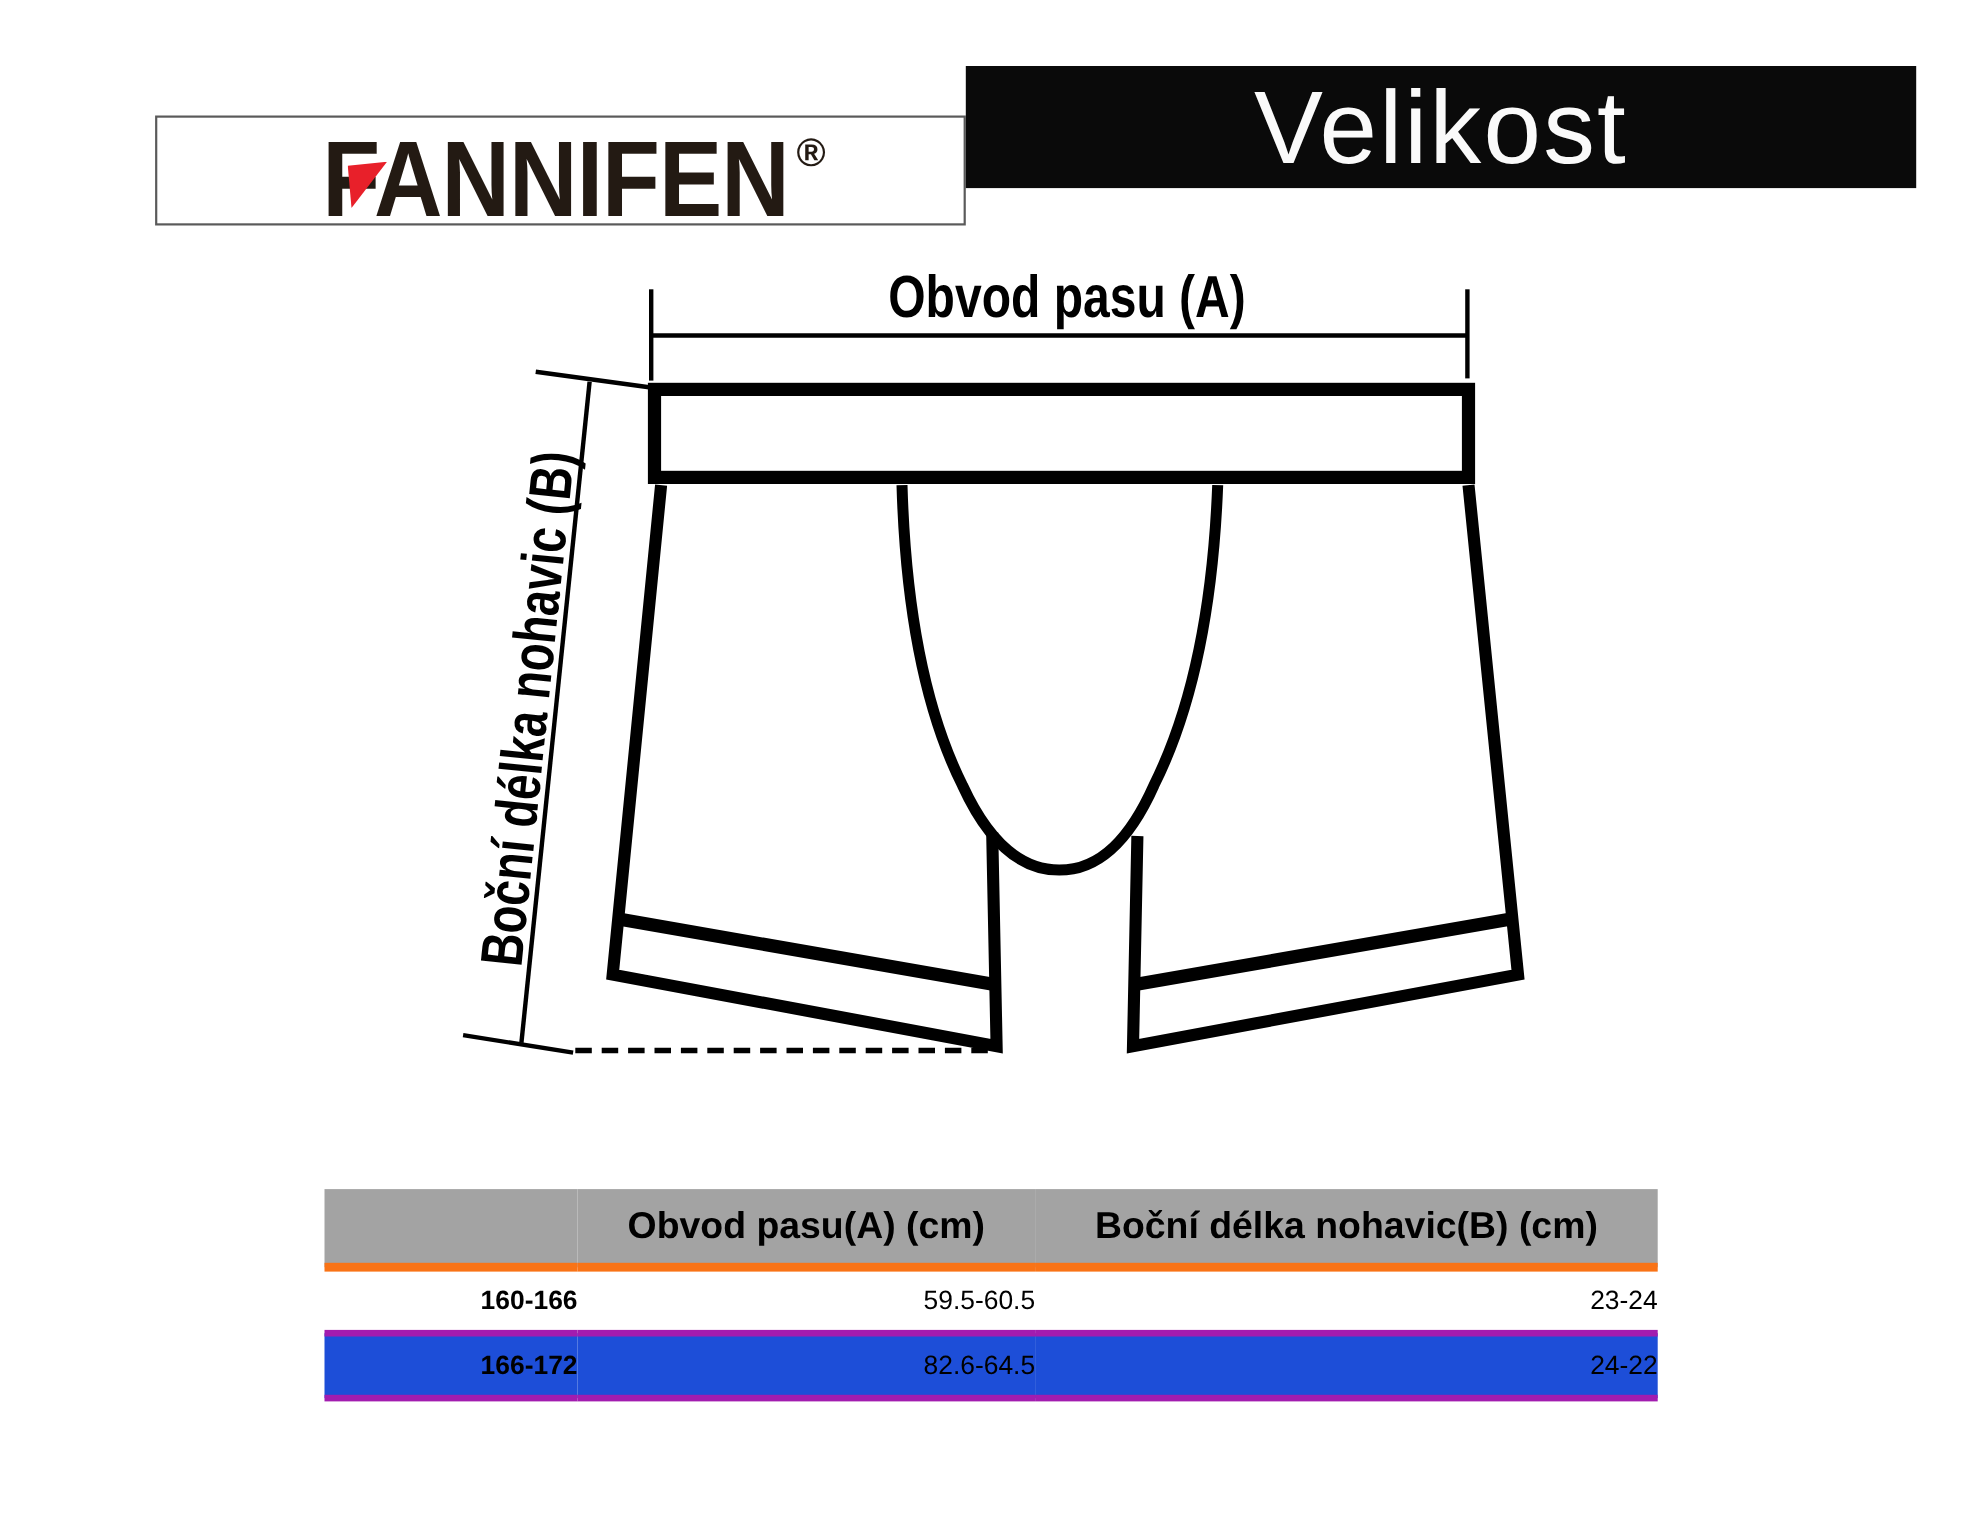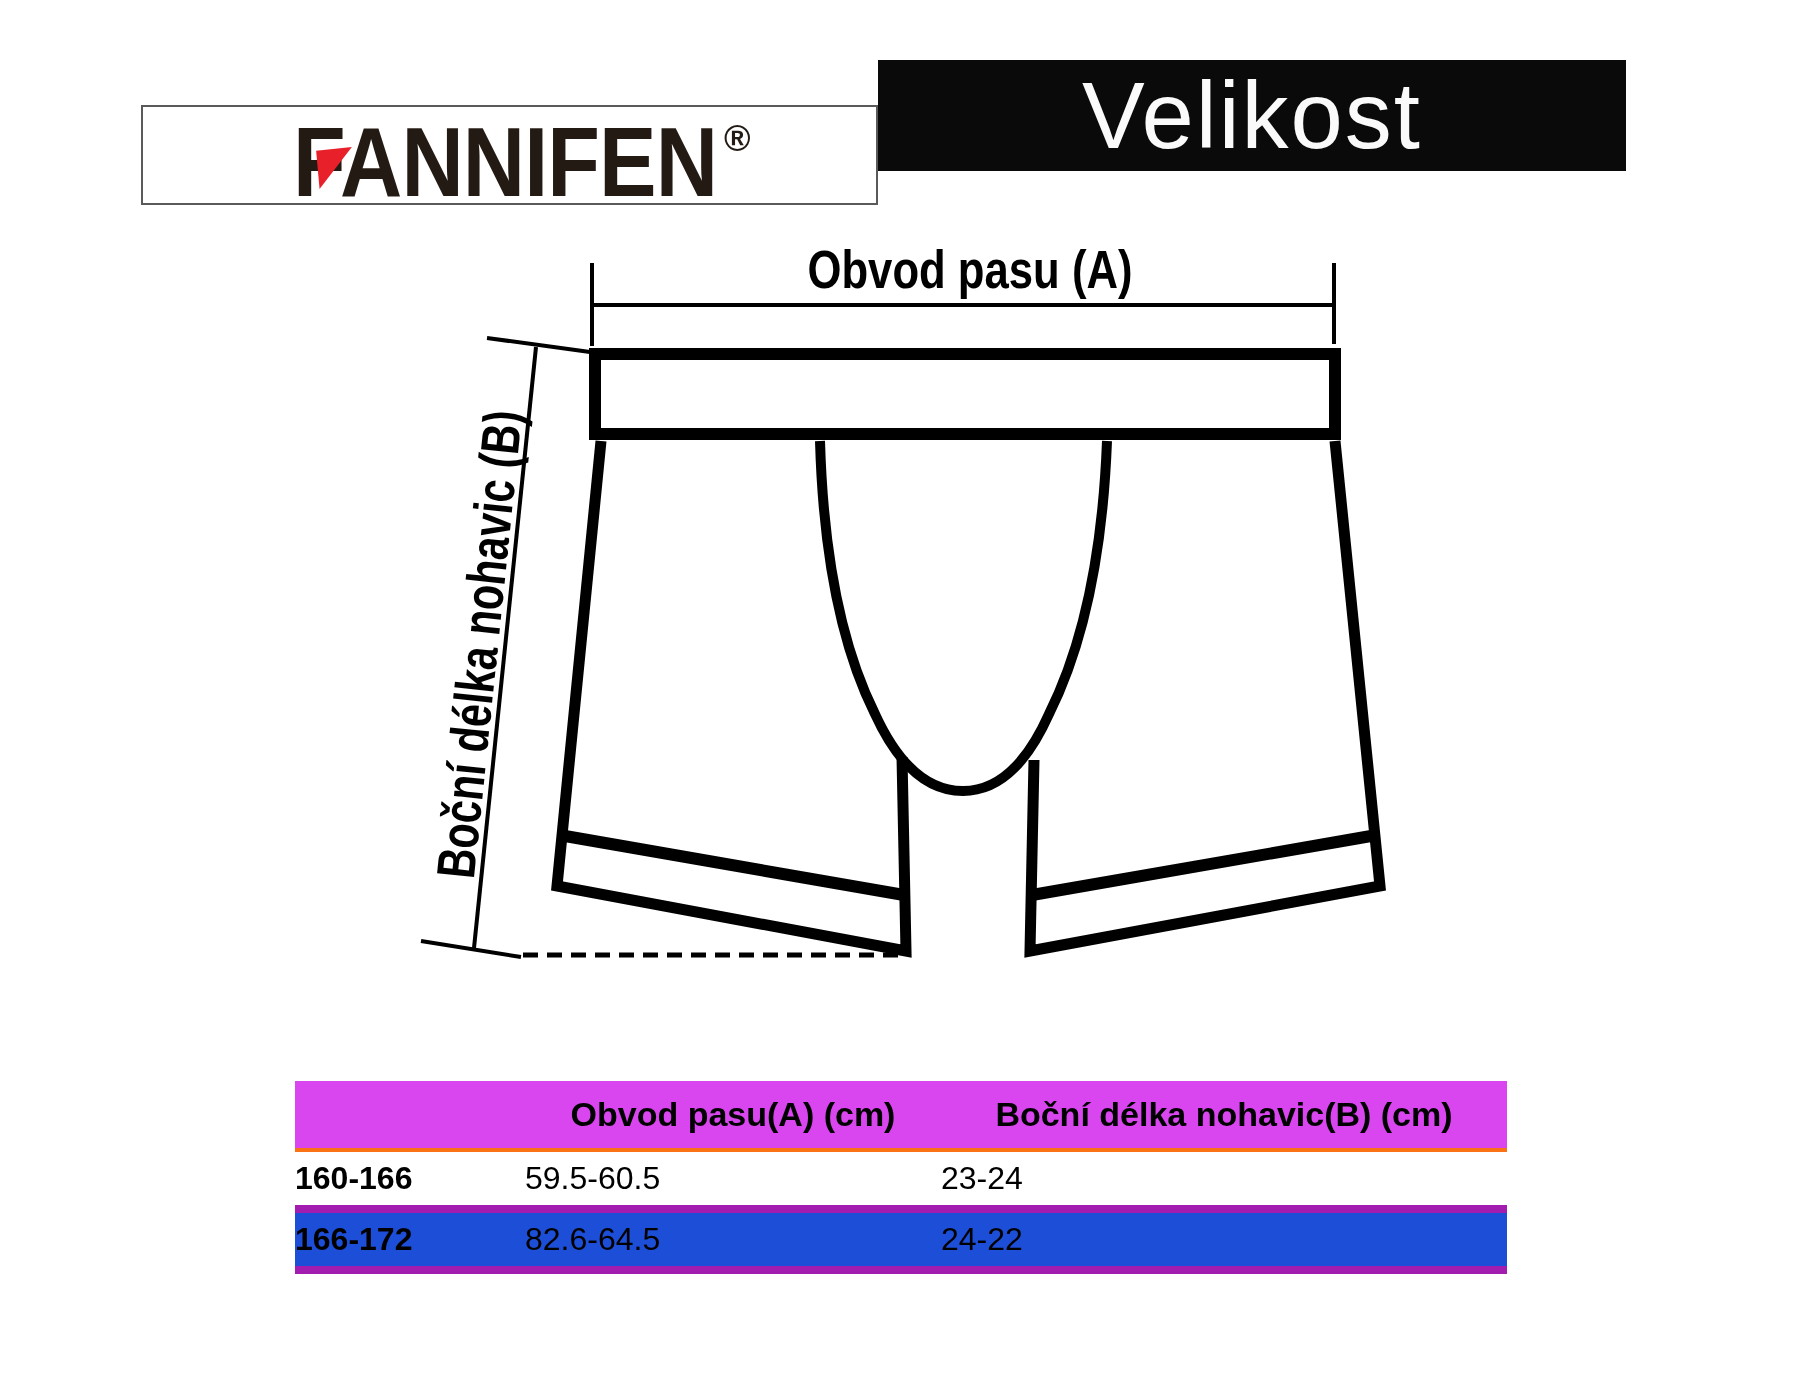--- a/index.html
+++ b/index.html
@@ -23,46 +23,46 @@
     position:absolute; left:172px; top:40px; width:38px; height:42px;
     background:#e8202a;
     -webkit-clip-path:polygon(3% 9%, 97% 0%, 12% 100%);
     clip-path:polygon(3% 9%, 97% 0%, 12% 100%);
   }
   .registered-mark {
     position:absolute; left:581px; top:14px;
     font-size:36px; font-weight:bold; color:#231a13; line-height:1;
   }
   .title-box {
-    position:absolute; left:878px; top:60px; width:748px; height:111px;
+    position:absolute; left:878px; top:60px; width:864px; height:111px;
     background:#0a0a0a; display:flex; align-items:center; justify-content:center;
   }
   .title-text {
     color:#fafafa; font-size:94px; font-weight:400; letter-spacing:2px;
     line-height:1; white-space:nowrap;
   }
 
   
   .diagram-svg { position:absolute; left:0; top:0; }
   .diagram-svg text { font-family:"Liberation Sans","DejaVu Sans",sans-serif; }
 
   
   .size-table {
     position:absolute; left:295px; top:1081px; width:1212px;
     border-collapse:collapse; table-layout:fixed; color:#000;
   }
   .size-table th {
-    background:#d946ef; font-size:34px; font-weight:bold;
-    height:67px; border-bottom:4px solid #f97316;
+    background:#a3a3a3; font-size:34px; font-weight:bold;
+    height:67px; border-bottom:8px solid #f97316;
     text-align:center; vertical-align:middle; padding:0;
   }
   .size-table td {
-    font-size:32px; font-weight:normal;
-    height:53px; border-bottom:8px solid #a21caf;
-    text-align:left; vertical-align:middle; padding:0;
+    font-size:24px; font-weight:normal;
+    height:53px; border-bottom:6px solid #a21caf;
+    text-align:right; vertical-align:middle; padding:0;
   }
   .size-table tbody tr.stripe { background:#1d4ed8; }
   .size-table td.size-cell { font-weight:bold; }
 </style>
 </head>
 <body>
 
 <div class="page">
 
   <div class="brand-box">

